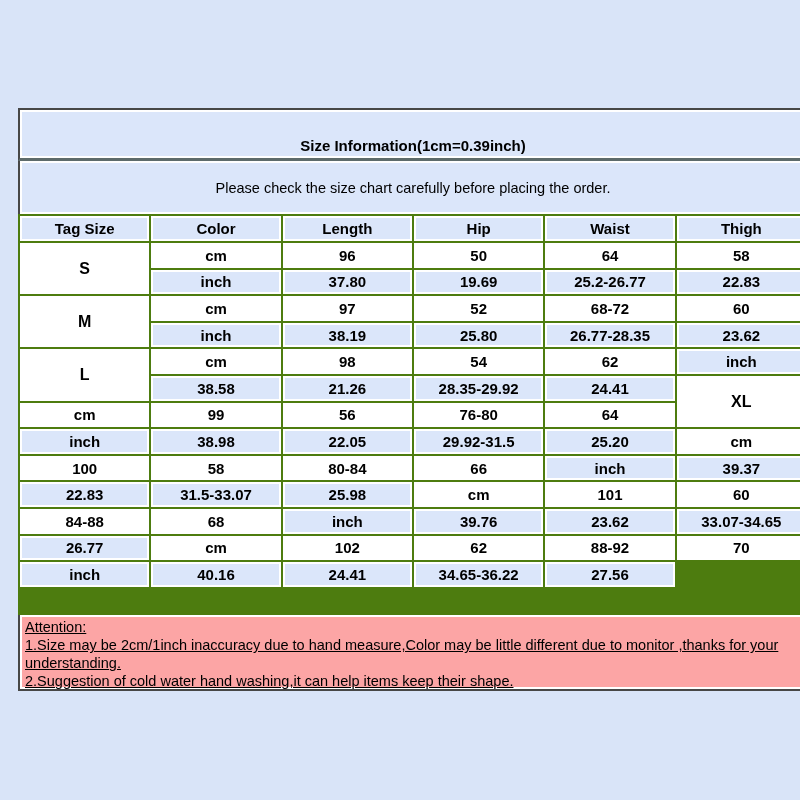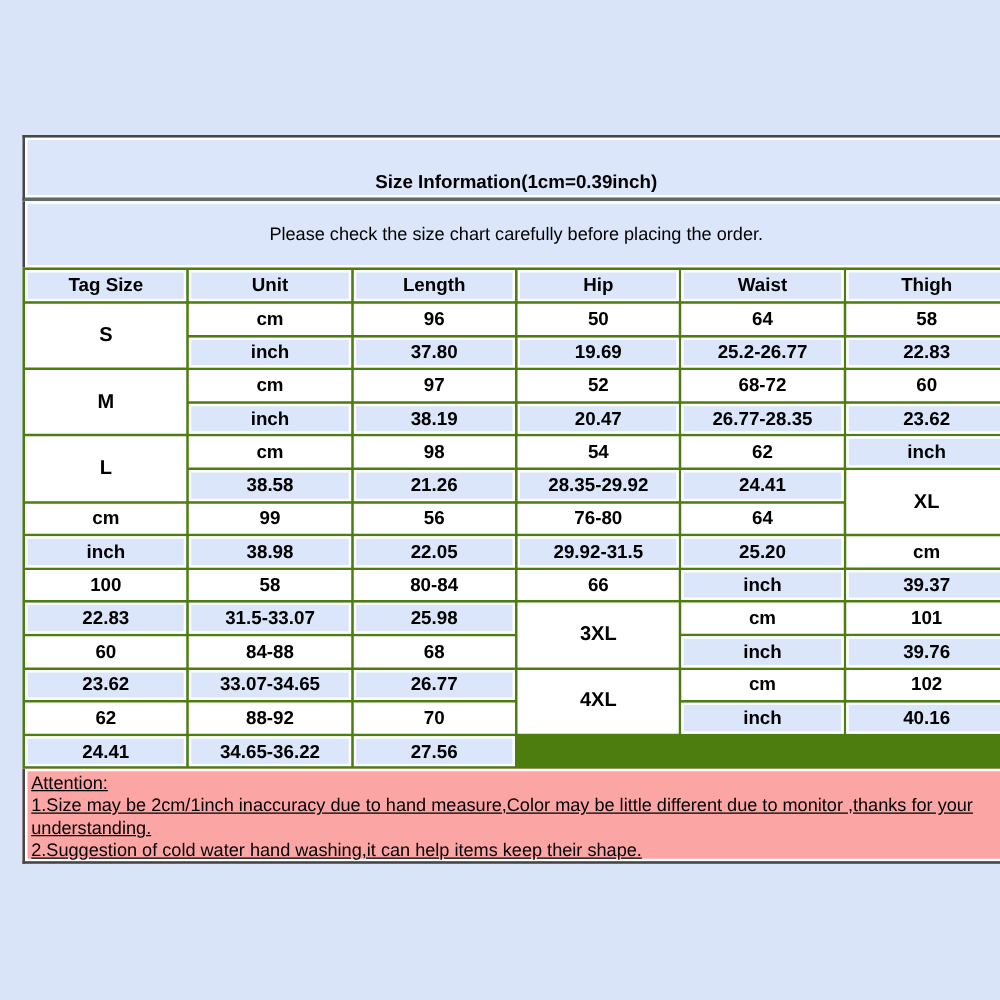--- a/index.html
+++ b/index.html
@@ -63,21 +63,21 @@
 
 <div class="sheet">
 
   <div class="band band-title">Size Information(1cm=0.39inch)</div>
 
   <div class="band band-subtitle">Please check the size chart carefully before placing the order.</div>
 
   <div class="grid">
 
     <div class="cell h">Tag Size</div>
-    <div class="cell h">Unit</div>
+    <div class="cell h">Color</div>
     <div class="cell h">Length</div>
     <div class="cell h">Hip</div>
     <div class="cell h">Waist</div>
     <div class="cell h">Thigh</div>
 
     <div class="cell tag">S</div>
     <div class="cell">cm</div>
     <div class="cell">96</div>
     <div class="cell">50</div>
     <div class="cell">64</div>
@@ -89,21 +89,21 @@
     <div class="cell b">22.83</div>
 
     <div class="cell tag">M</div>
     <div class="cell">cm</div>
     <div class="cell">97</div>
     <div class="cell">52</div>
     <div class="cell">68-72</div>
     <div class="cell">60</div>
     <div class="cell b">inch</div>
     <div class="cell b">38.19</div>
-    <div class="cell b">20.47</div>
+    <div class="cell b">25.80</div>
     <div class="cell b">26.77-28.35</div>
     <div class="cell b">23.62</div>
 
     <div class="cell tag">L</div>
     <div class="cell">cm</div>
     <div class="cell">98</div>
     <div class="cell">54</div>
     <div class="cell">62</div>
     <div class="cell b">inch</div>
     <div class="cell b">38.58</div>
@@ -127,33 +127,31 @@
     <div class="cell">100</div>
     <div class="cell">58</div>
     <div class="cell">80-84</div>
     <div class="cell">66</div>
     <div class="cell b">inch</div>
     <div class="cell b">39.37</div>
     <div class="cell b">22.83</div>
     <div class="cell b">31.5-33.07</div>
     <div class="cell b">25.98</div>
 
-    <div class="cell tag">3XL</div>
     <div class="cell">cm</div>
     <div class="cell">101</div>
     <div class="cell">60</div>
     <div class="cell">84-88</div>
     <div class="cell">68</div>
     <div class="cell b">inch</div>
     <div class="cell b">39.76</div>
     <div class="cell b">23.62</div>
     <div class="cell b">33.07-34.65</div>
     <div class="cell b">26.77</div>
 
-    <div class="cell tag">4XL</div>
     <div class="cell">cm</div>
     <div class="cell">102</div>
     <div class="cell">62</div>
     <div class="cell">88-92</div>
     <div class="cell">70</div>
     <div class="cell b">inch</div>
     <div class="cell b">40.16</div>
     <div class="cell b">24.41</div>
     <div class="cell b">34.65-36.22</div>
     <div class="cell b">27.56</div>

